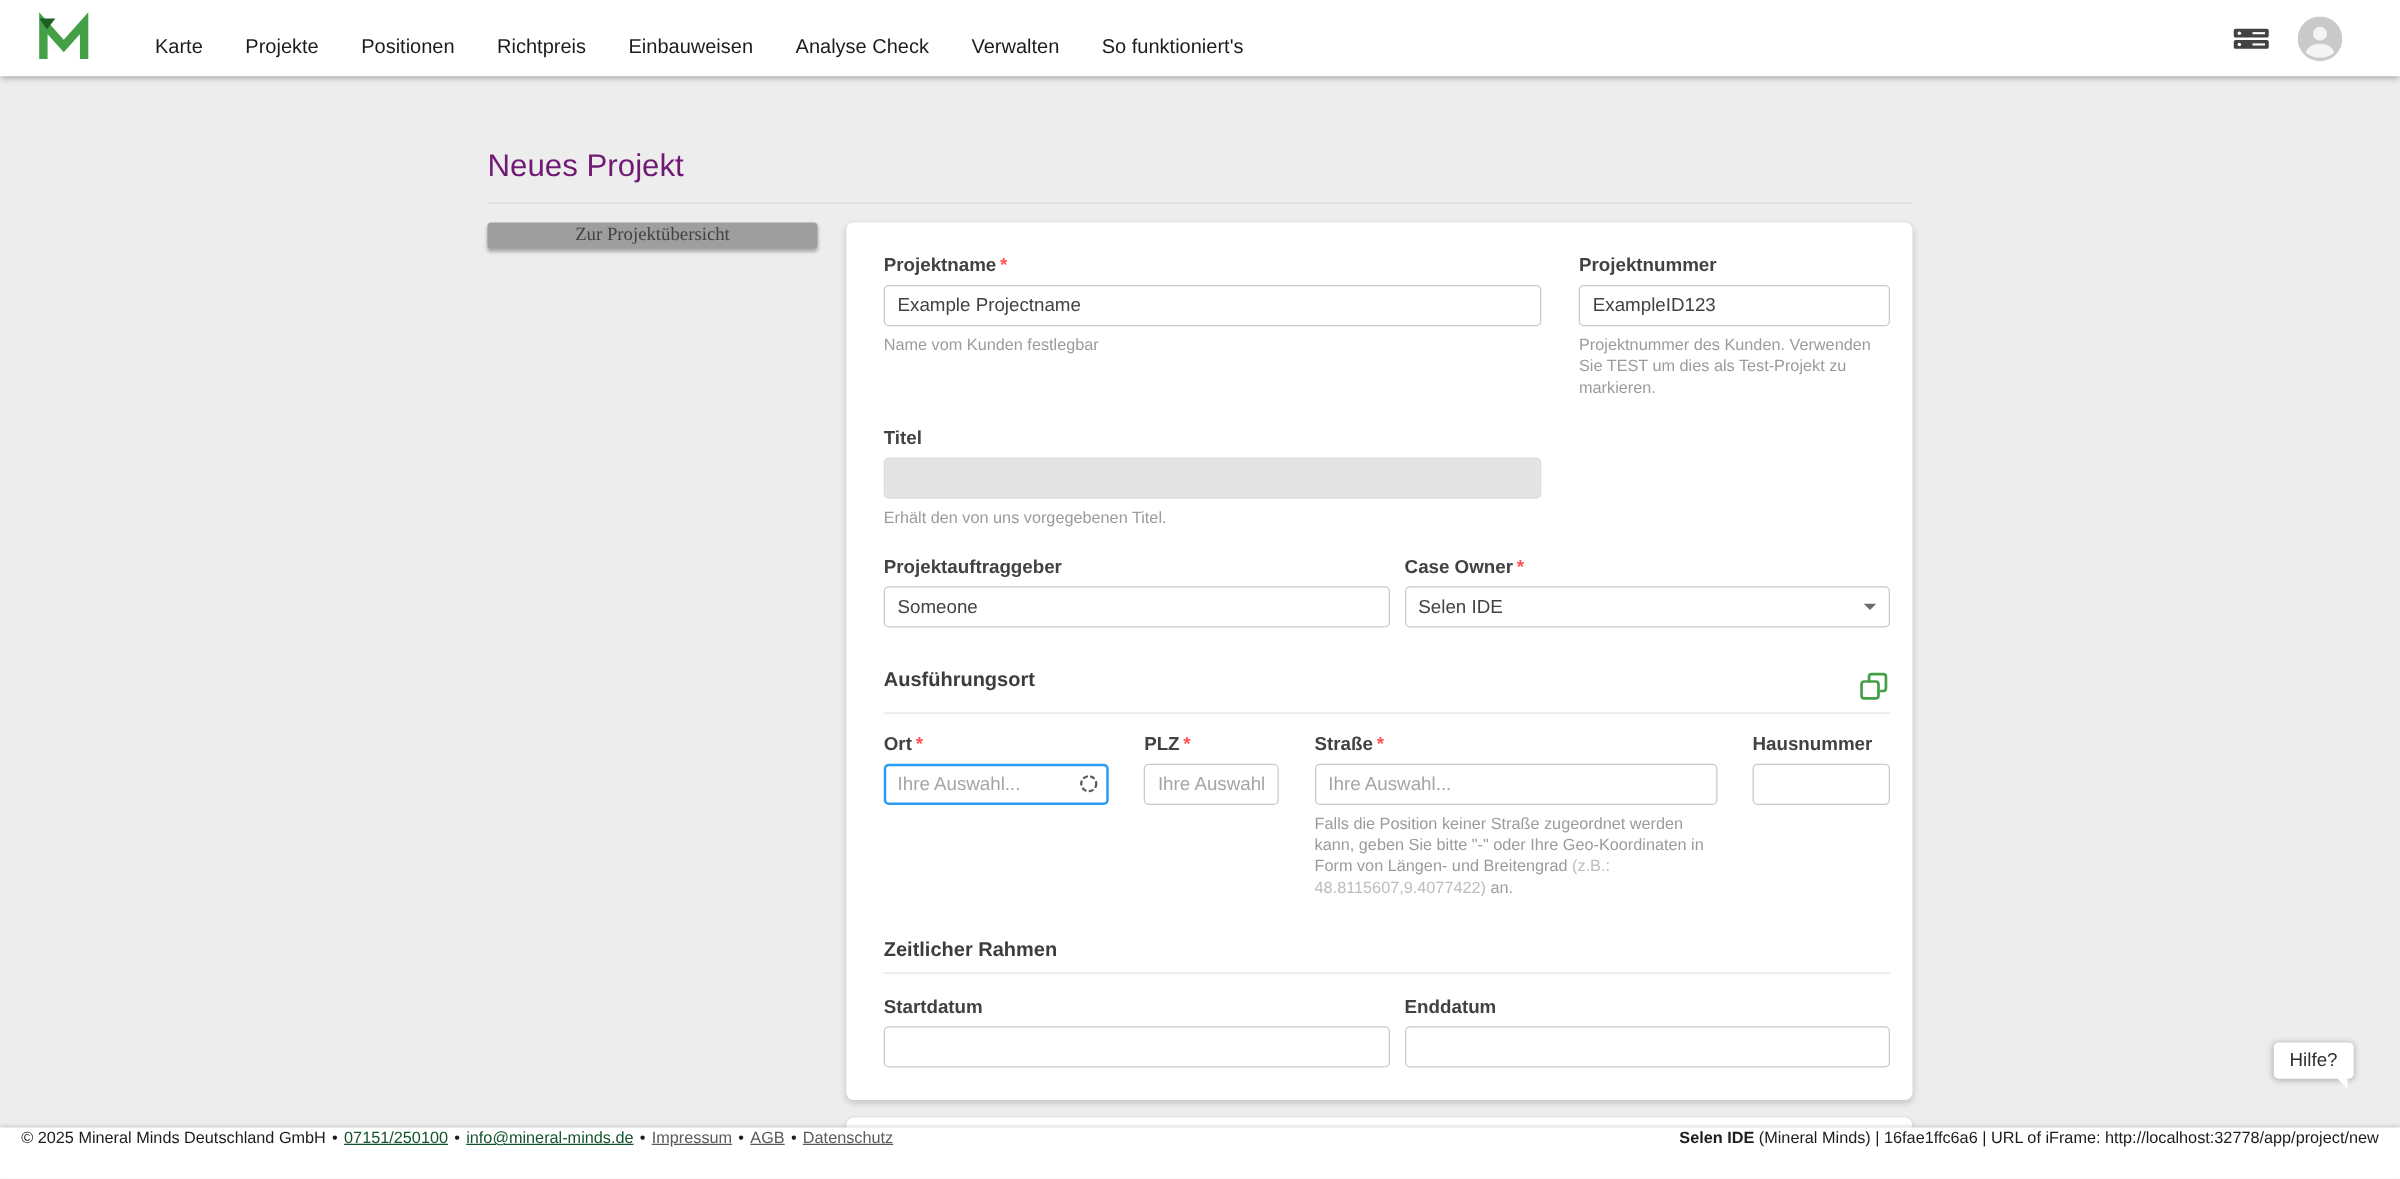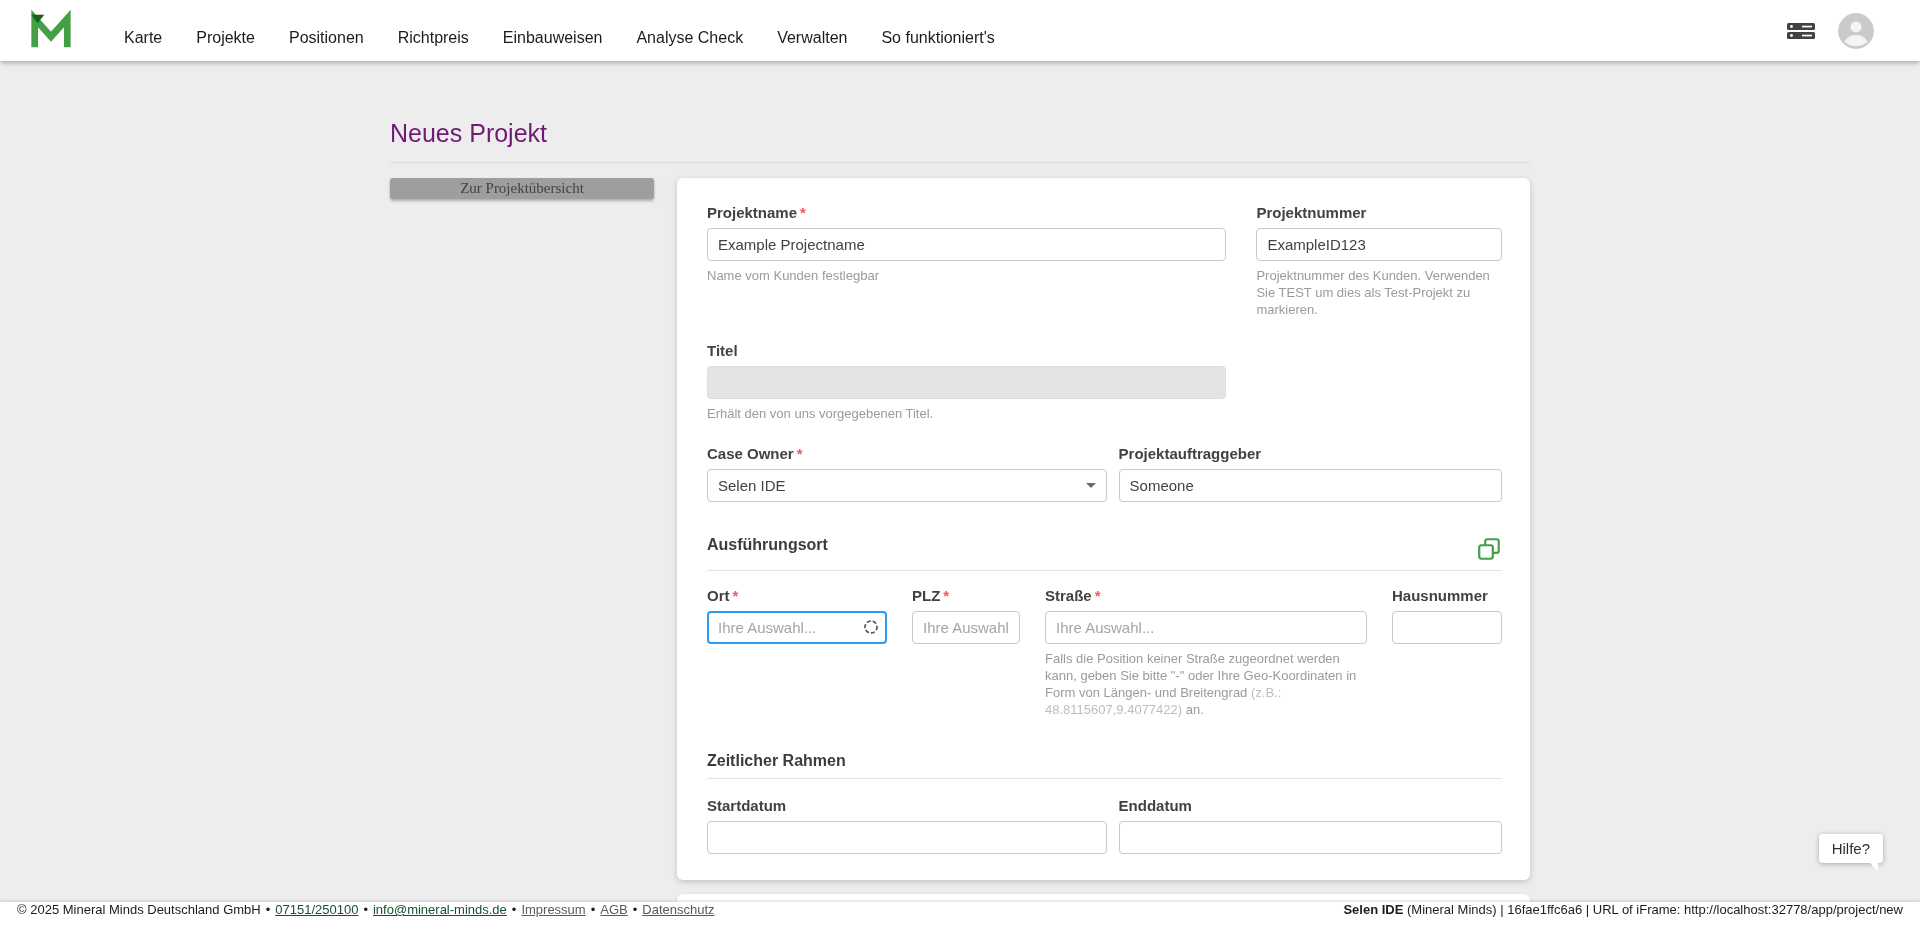--- a/index.html
+++ b/index.html
@@ -32,21 +32,21 @@
   .title-divider { border:none; border-top:1px solid #dbdbdb; margin:14px 0 0; }
   .main-row { display:flex; align-items:flex-start; gap:23px; margin-top:15px; }
   .left-col { width:264px; flex:0 0 264px; }
   .btn-overview {
     width:100%; height:21px; background:#9e9e9e; color:#424242;
     font-size:15px; font-weight:500; border:none; border-radius:3px;
     box-shadow:0 2px 3px rgba(0,0,0,.28); cursor:pointer; font-family:Liberation Serif, serif;
   }
   .right-col { flex:1; }
   .card {
-    background:#fff; border-radius:6px; padding:26px 28px 26px 30px;
+    background:#fff; border-radius:6px; padding:26px 18px 26px 30px;
     box-shadow:0 2px 6px rgba(0,0,0,.18);
   }
   .card-next {
     height:26px; margin-top:14px; background:#fff; border-radius:6px;
     box-shadow:0 1px 3px rgba(0,0,0,.15);
   }
 
   
   .row1 { display:grid; grid-template-columns:514fr 243fr; column-gap:30px; margin-bottom:24px; }
   .row2 { display:grid; grid-template-columns:514fr 243fr; column-gap:30px; margin-bottom:22px; }
@@ -177,29 +177,29 @@
           <div class="row2">
             <div>
               <label class="field-label"><span>Titel</span></label>
               <input type="text" class="text-input" disabled="" value="" style="">
               <div class="helper">Erhält den von uns vorgegebenen Titel.</div>
             </div>
           </div>
 
           <div class="row3">
             <div>
+              <label class="field-label"><span>Projektauftraggeber</span></label>
+              <input type="text" class="text-input" value="Someone" style="">
+            </div>
+            <div>
               <label class="field-label"><span>Case Owner</span><span class="req">*</span></label>
               <div class="select">
                 <span>Selen IDE</span>
                 <span class="caret"></span>
               </div>
-            </div>
-            <div>
-              <label class="field-label"><span>Projektauftraggeber</span></label>
-              <input type="text" class="text-input" value="Someone" style="">
             </div>
           </div>
 
           <div class="section-head" style="margin-top:0;">
             <span class="section-title">Ausführungsort</span>
             <span class="copy-btn">
               <svg width="26" height="26" viewBox="0 0 24 24">
                 <rect x="8.5" y="3" width="12.5" height="12.5" rx="2" fill="none" stroke="#43a047" stroke-width="2"></rect>
                 <rect x="3" y="8.5" width="12.5" height="12.5" rx="2" fill="#fff" stroke="#43a047" stroke-width="2"></rect>
               </svg>

